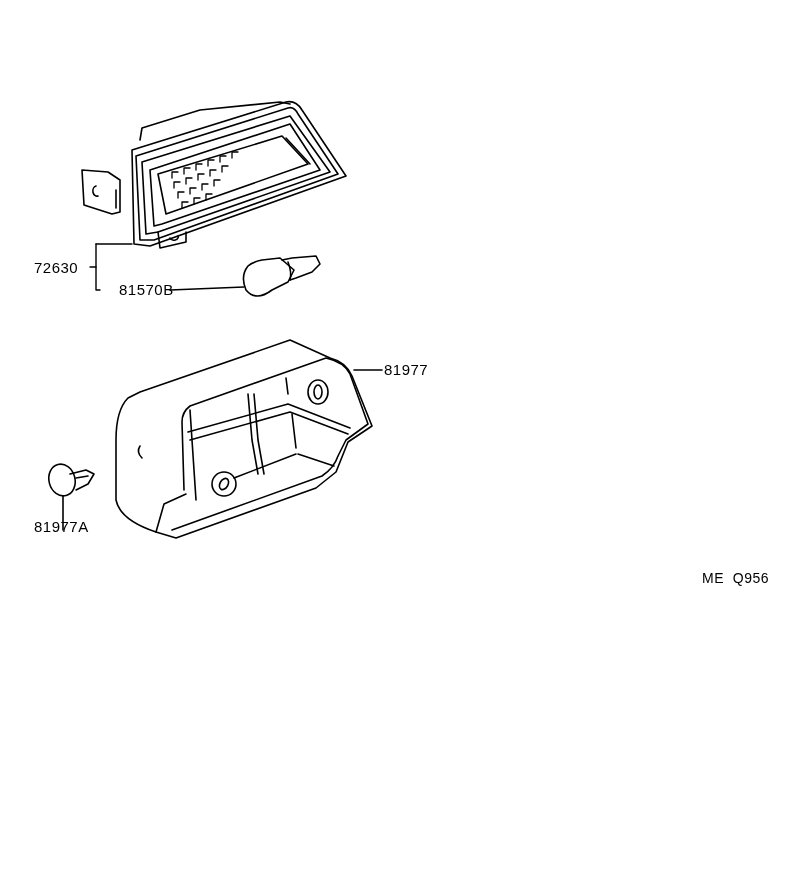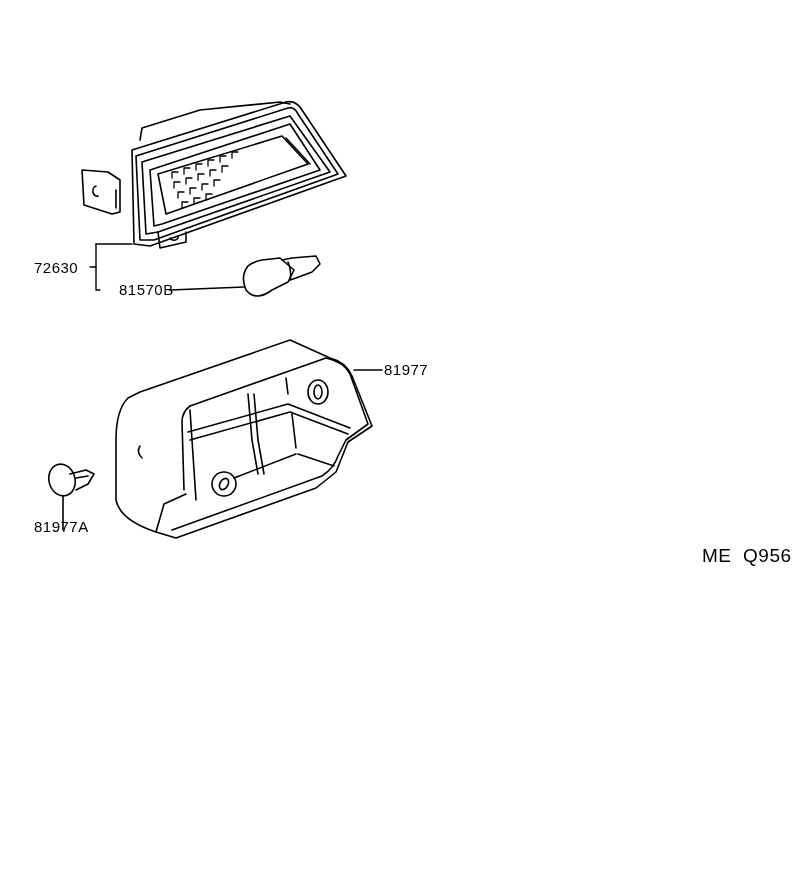--- a/index.html
+++ b/index.html
@@ -76,13 +76,13 @@
     <path d="M70 474 L86 470 L94 474 L88 484 L76 490"></path>
     <path d="M76 478 L88 476"></path>
     <path d="M63 496 L63 530"></path>
   </g>
 </svg>
 
 <div class="lbl" style="left:34px; top:260px;">72630</div>
 <div class="lbl" style="left:119px; top:282px;">81570B</div>
 <div class="lbl" style="left:384px; top:362px;text-align:center;">81977</div>
 <div class="lbl" style="left:34px; top:519px;">81977A</div>
-<div class="lbl" style="left:702px; top:546px; font-size:19px; white-space:pre;">ME  Q956</div>
+<div class="lbl" style="left:702px; top:571px; font-size:14px; white-space:pre;">ME  Q956</div>
 
 </body></html>

